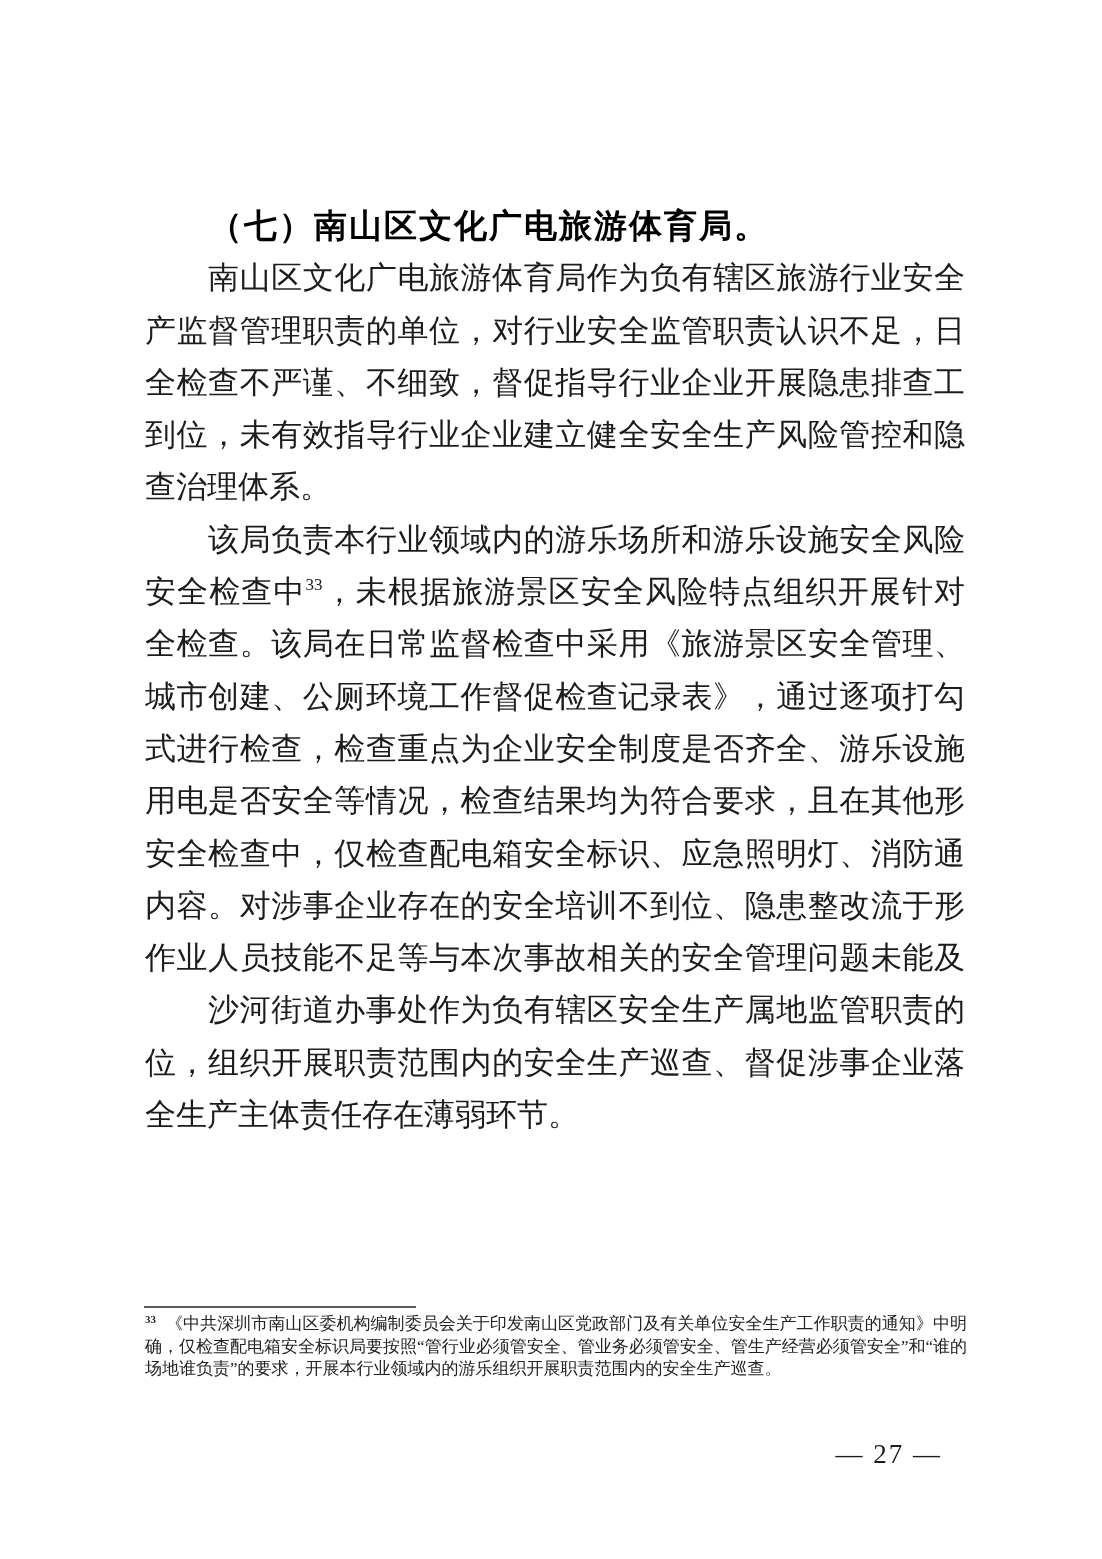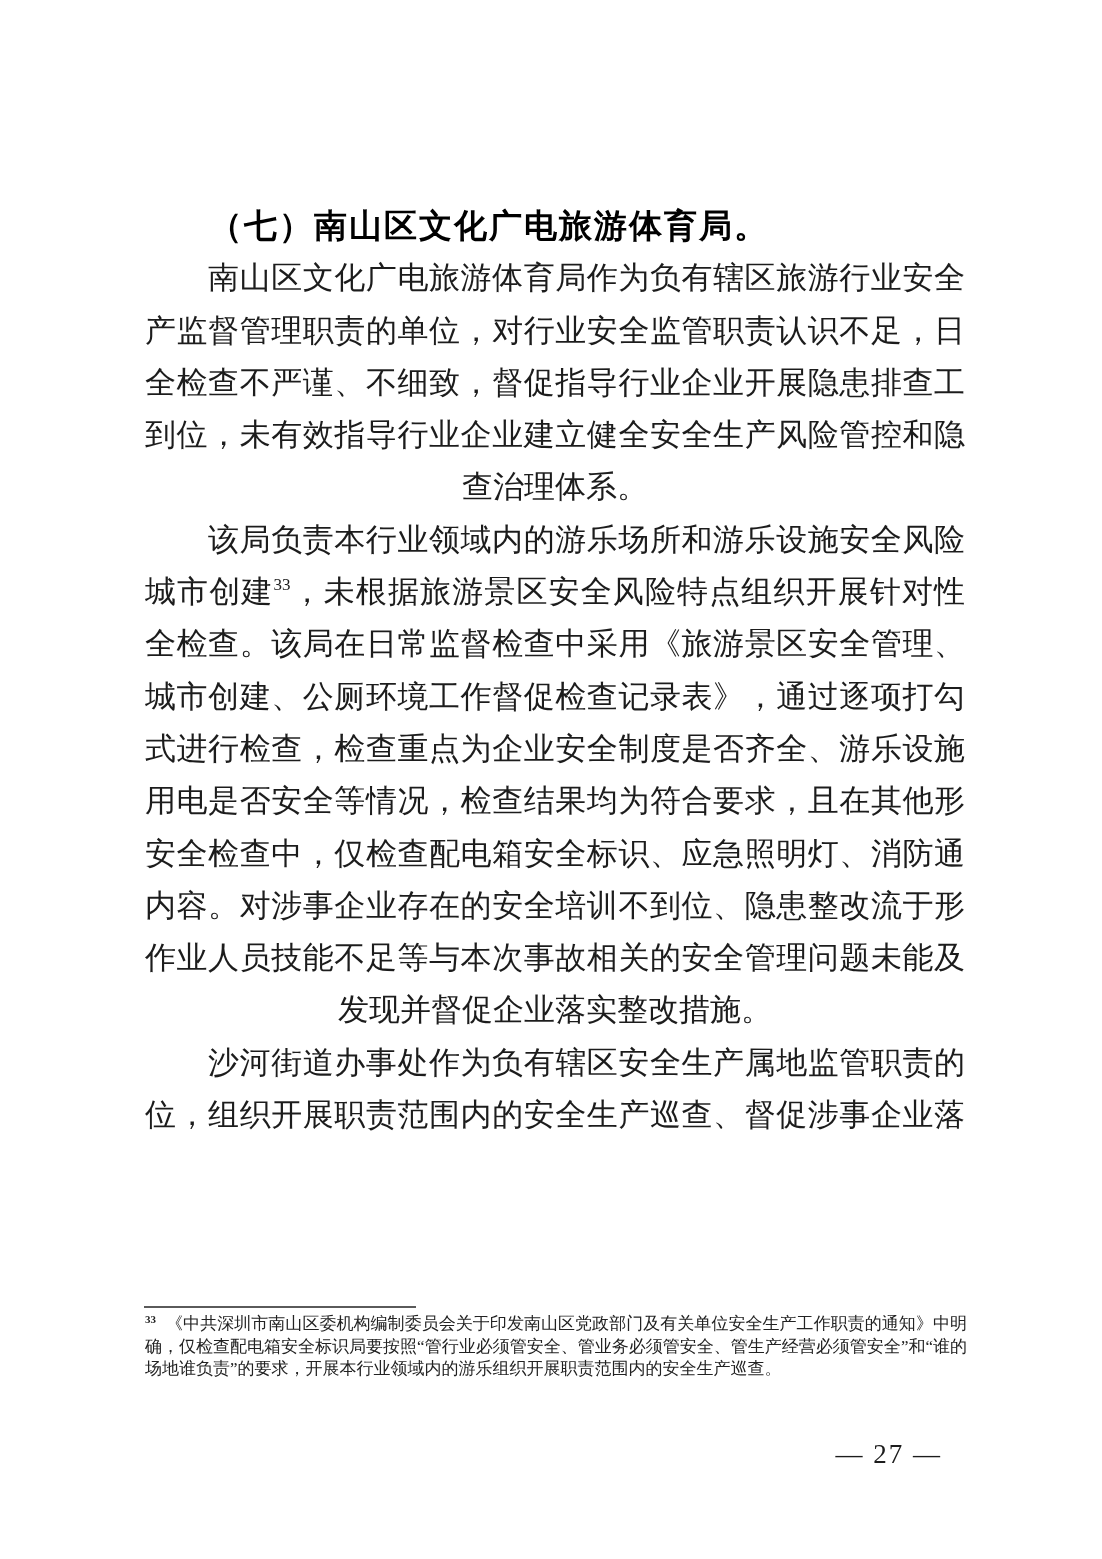--- a/index.html
+++ b/index.html
@@ -28,21 +28,21 @@
     height: 52.3px;
     overflow: hidden;
   }
   
   .jline {
     text-align: justify;
     text-align-last: justify;
     text-justify: inter-character;
   }
   .lline {
-    text-align: center;
+    text-align: left;
   }
   .indent {
     text-indent: 63px;
   }
   .heading {
     font-weight: bold;
     color: #000000;
     font-size: 33px;
     padding-left: 64px;
     letter-spacing: 2px;
@@ -99,33 +99,33 @@
 
     <div class="line heading">（七）南山区文化广电旅游体育局。</div>
 
     <div class="line jline indent">南山区文化广电旅游体育局作为负有辖区旅游行业安全生</div>
     <div class="line jline">产监督管理职责的单位，对行业安全监管职责认识不足，日常安</div>
     <div class="line jline">全检查不严谨、不细致，督促指导行业企业开展隐患排查工作不</div>
     <div class="line jline">到位，未有效指导行业企业建立健全安全生产风险管控和隐患排</div>
     <div class="line lline">查治理体系。</div>
 
     <div class="line jline indent">该局负责本行业领域内的游乐场所和游乐设施安全风险隐</div>
-    <div class="line jline"><span>城市创建</span><sup class="fn-ref">33</sup><span>，未根据旅游景区安全风险特点组织开展针对性安</span></div>
+    <div class="line jline"><span>安全检查中</span><sup class="fn-ref">33</sup><span>，未根据旅游景区安全风险特点组织开展针对性安</span></div>
     <div class="line jline">全检查。该局在日常监督检查中采用《旅游景区安全管理、文明</div>
     <div class="line jline">城市创建、公厕环境工作督促检查记录表》，通过逐项打勾的形</div>
     <div class="line jline">式进行检查，检查重点为企业安全制度是否齐全、游乐设施防火</div>
     <div class="line jline">用电是否安全等情况，检查结果均为符合要求，且在其他形式的</div>
     <div class="line jline">安全检查中，仅检查配电箱安全标识、应急照明灯、消防通道等</div>
     <div class="line jline">内容。对涉事企业存在的安全培训不到位、隐患整改流于形式、</div>
     <div class="line jline">作业人员技能不足等与本次事故相关的安全管理问题未能及时</div>
-    <div class="line lline">发现并督促企业落实整改措施。</div>
 
 
     <div class="line jline indent">沙河街道办事处作为负有辖区安全生产属地监管职责的单</div>
     <div class="line jline">位，组织开展职责范围内的安全生产巡查、督促涉事企业落实安</div>
+    <div class="line lline">全生产主体责任存在薄弱环节。</div>
 
   </div>
 
   <div class="footnote-rule"></div>
 
   <div class="footnote">
     <sup class="fn-marker">33</sup><span>《中共深圳市南山区委机构编制委员会关于印发南山区党政部门及有关单位安全生产工作职责的通知》中明确，仅检查配电箱安全标识</span><span>局要按照“管行业必须管安全、管业务必须管安全、管生产经营必须管安全”和“谁的场地谁负责”的要求，开展本行业领域内的游乐</span><span>组织开展职责范围内的安全生产巡查。</span>
   </div>
 
   <div class="page-number">— 27 —</div>

